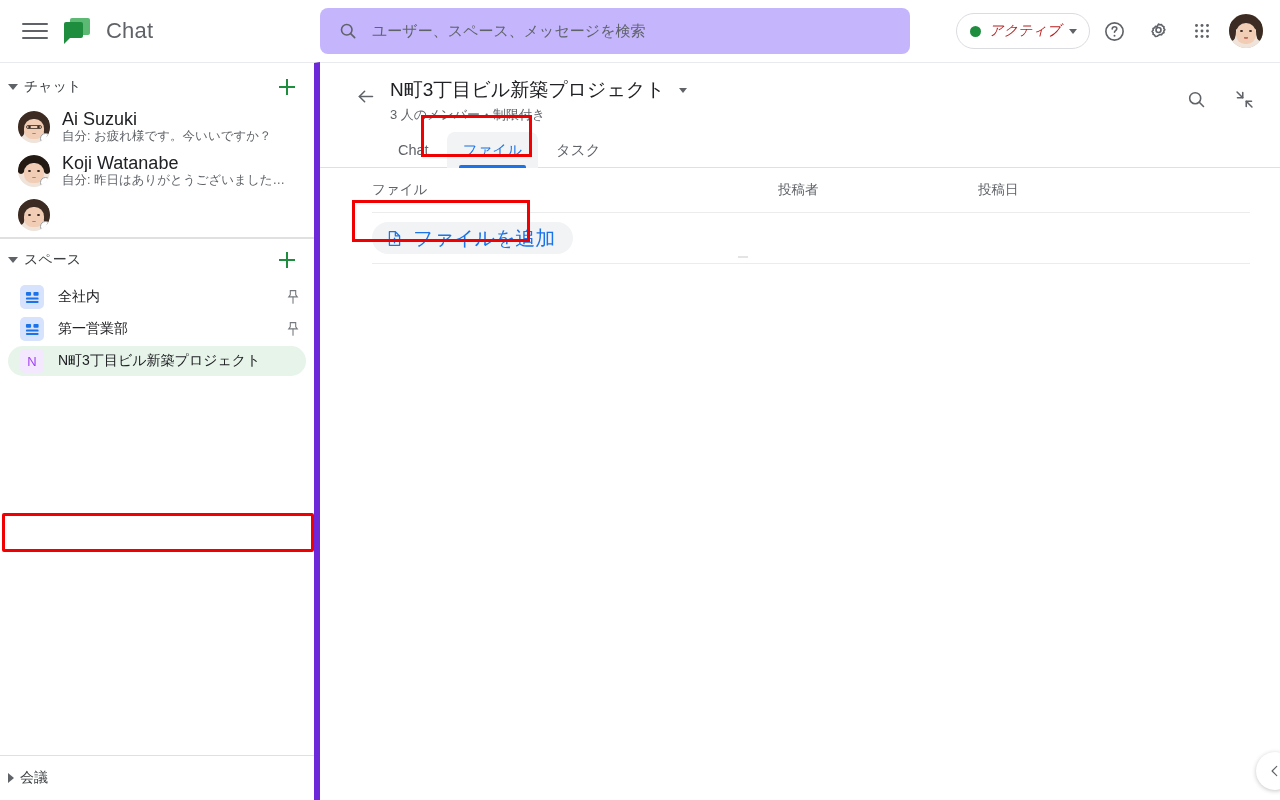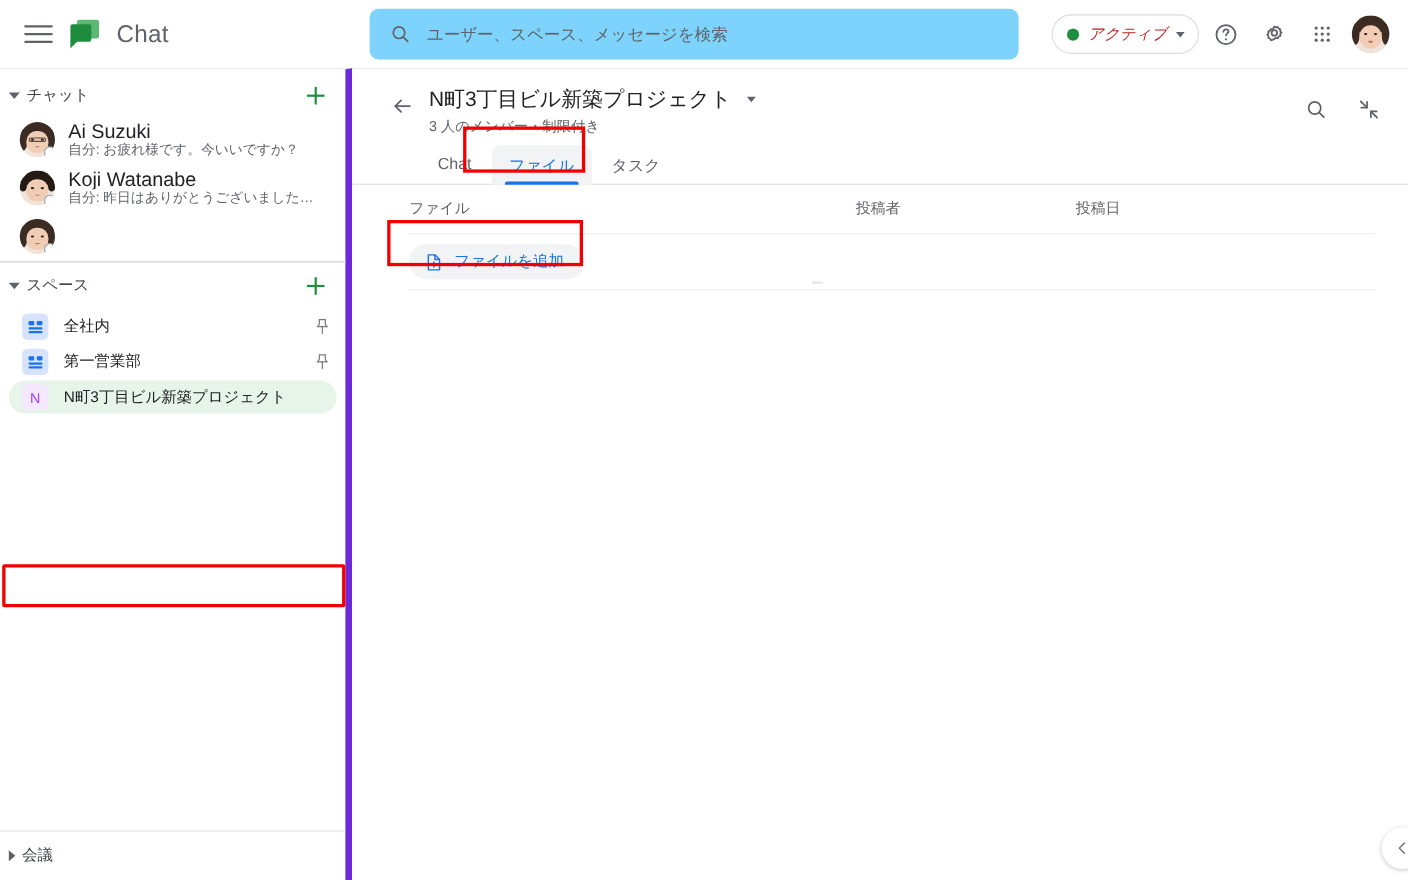--- a/index.html
+++ b/index.html
@@ -17,22 +17,22 @@
   .hamburger { width: 26px; height: 26px; display: flex; flex-direction: column; justify-content: center; gap: 5px; cursor: pointer; }
   .hamburger i { display: block; height: 2px; background: #5f6368; border-radius: 1px; }
   .chat-logo { width: 30px; height: 30px; position: relative; }
   .chat-logo .b1 { position: absolute; left: 8px; top: 2px; width: 20px; height: 17px; background: #5bb974; border-radius: 2px; }
   .chat-logo .b2 { position: absolute; left: 2px; top: 6px; width: 19px; height: 16px; background: #1e8e3e; border-radius: 2px; }
   .chat-logo .tail { position: absolute; left: 2px; top: 20px; width: 0; height: 0; border-left: 8px solid #1e8e3e; border-bottom: 8px solid transparent; }
   .brand-title { font-size: 22px; color: #5f6368; letter-spacing: .2px; }
 
   .topbar-main { flex: 1; display: flex; align-items: center; padding-right: 14px; gap: 4px; }
   .search-box {
-    flex: 0 0 590px; height: 46px; background: #7dd3fc; border-radius: 8px;
-    display: flex; align-items: center; gap: 14px; padding: 0 18px; margin-left: 16px;
+    flex: 0 0 590px; height: 46px; background: #c4b5fd; border-radius: 8px;
+    display: flex; align-items: center; gap: 14px; padding: 0 18px; margin-left: 0px;
   }
   .search-box .sicon { width: 20px; height: 20px; flex: 0 0 20px; }
   .search-text { font-size: 15px; color: #5f6368; }
   .topbar-spacer { flex: 1; }
   .status-chip {
     height: 36px; border: 1px solid #dadce0; border-radius: 18px;
     display: flex; align-items: center; gap: 8px; padding: 0 12px 0 13px; cursor: pointer;
   }
   .status-dot { width: 11px; height: 11px; border-radius: 50%; background: #1e8e3e; }
   .status-label { font-size: 14px; color: #b91c1c; font-style: italic; }
@@ -111,21 +111,21 @@
   .files-area { flex: 1; padding: 0 30px 0 52px; min-height: 0; position: relative; }
   .files-head { display: flex; align-items: center; height: 44px; font-size: 13.5px; color: #5f6368; }
   .col-file { flex: 0 0 386px; }
   .col-poster { flex: 0 0 200px; margin-left: 20px; }
   .col-date { flex: 1; }
   .files-row { height: 52px; display: flex; align-items: center; border-top: 1px solid #ececec; border-bottom: 1px solid #ececec; }
   .add-file-btn {
     height: 32px; background: #f1f3f4; border-radius: 16px; display: inline-flex; align-items: center;
     gap: 10px; padding: 0 18px 0 14px; cursor: pointer;
   }
-  .add-file-label { font-size: 14px; color: #1a73e8; }
+  .add-file-label { font-size: 20px; color: #1a73e8; }
   .tiny-dash { position: absolute; left: 418px; top: 88px; width: 10px; height: 2px; background: #e4e4e4; }
 
   
   .collapse-pill {
     position: absolute; right: -14px; bottom: 10px; width: 38px; height: 38px; border-radius: 50%;
     background: #fff; box-shadow: 0 1px 4px rgba(60,64,67,.3); display: flex; align-items: center;
     justify-content: center; cursor: pointer;
   }
 
   

